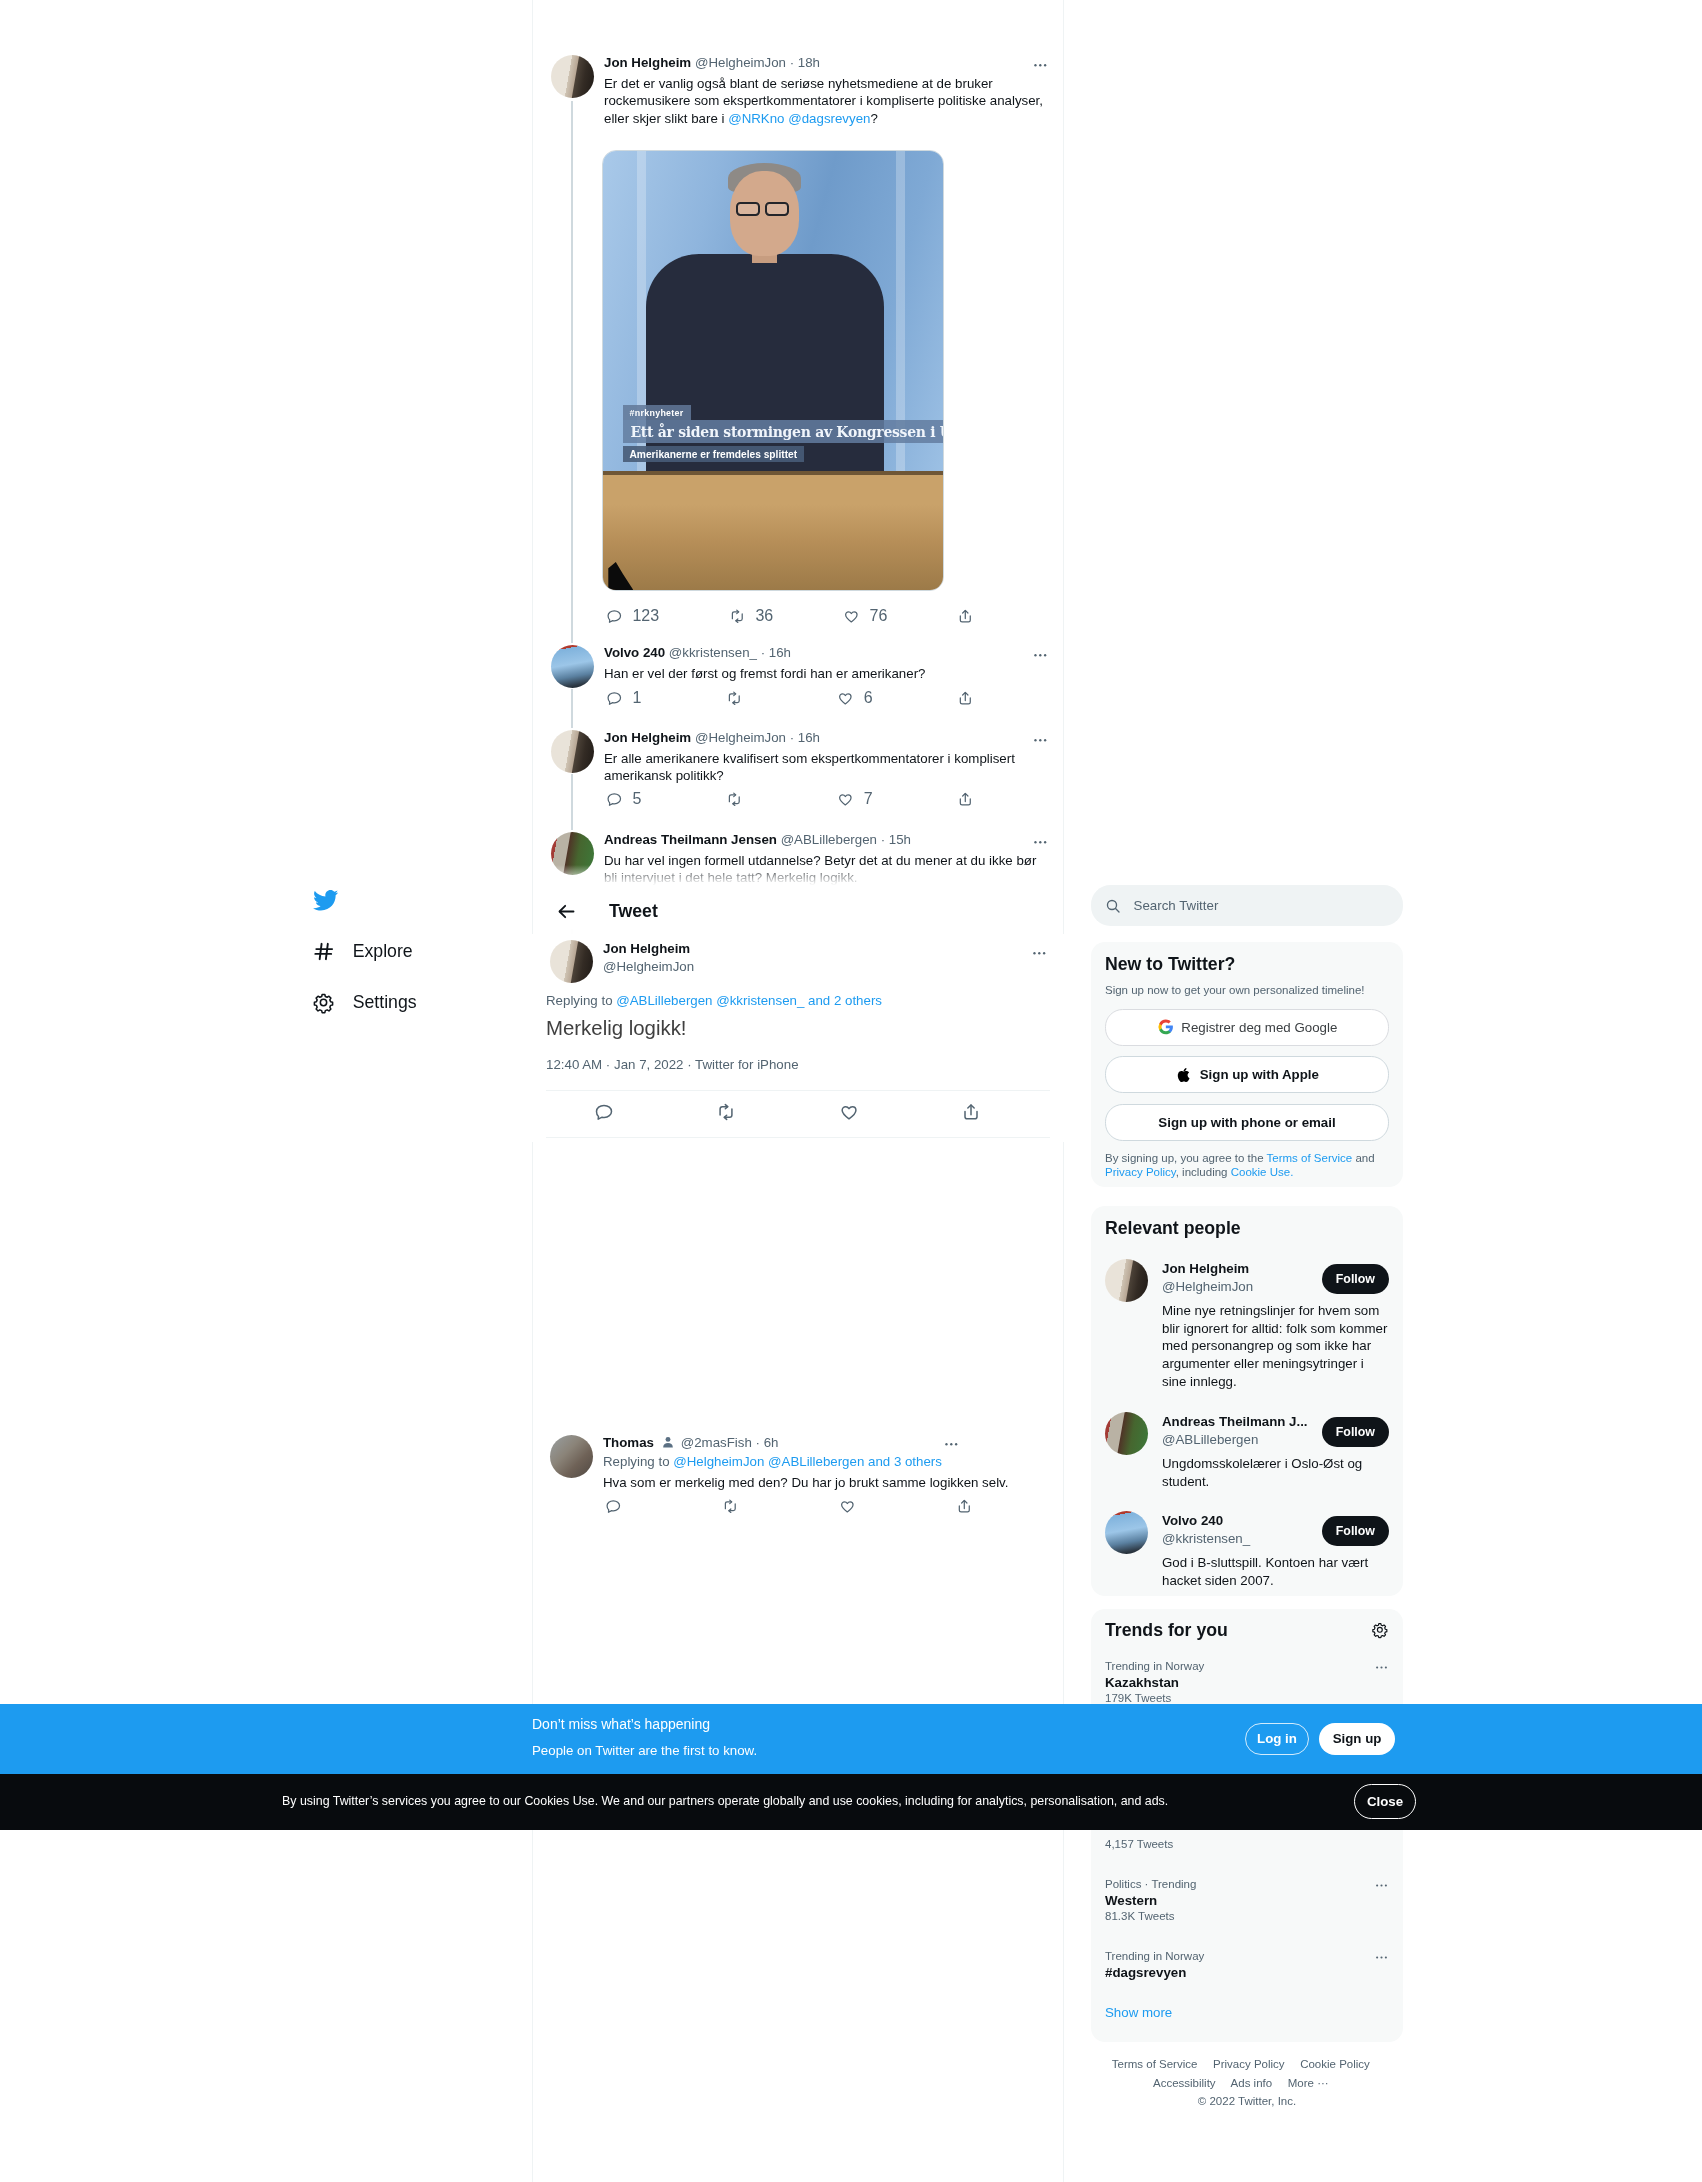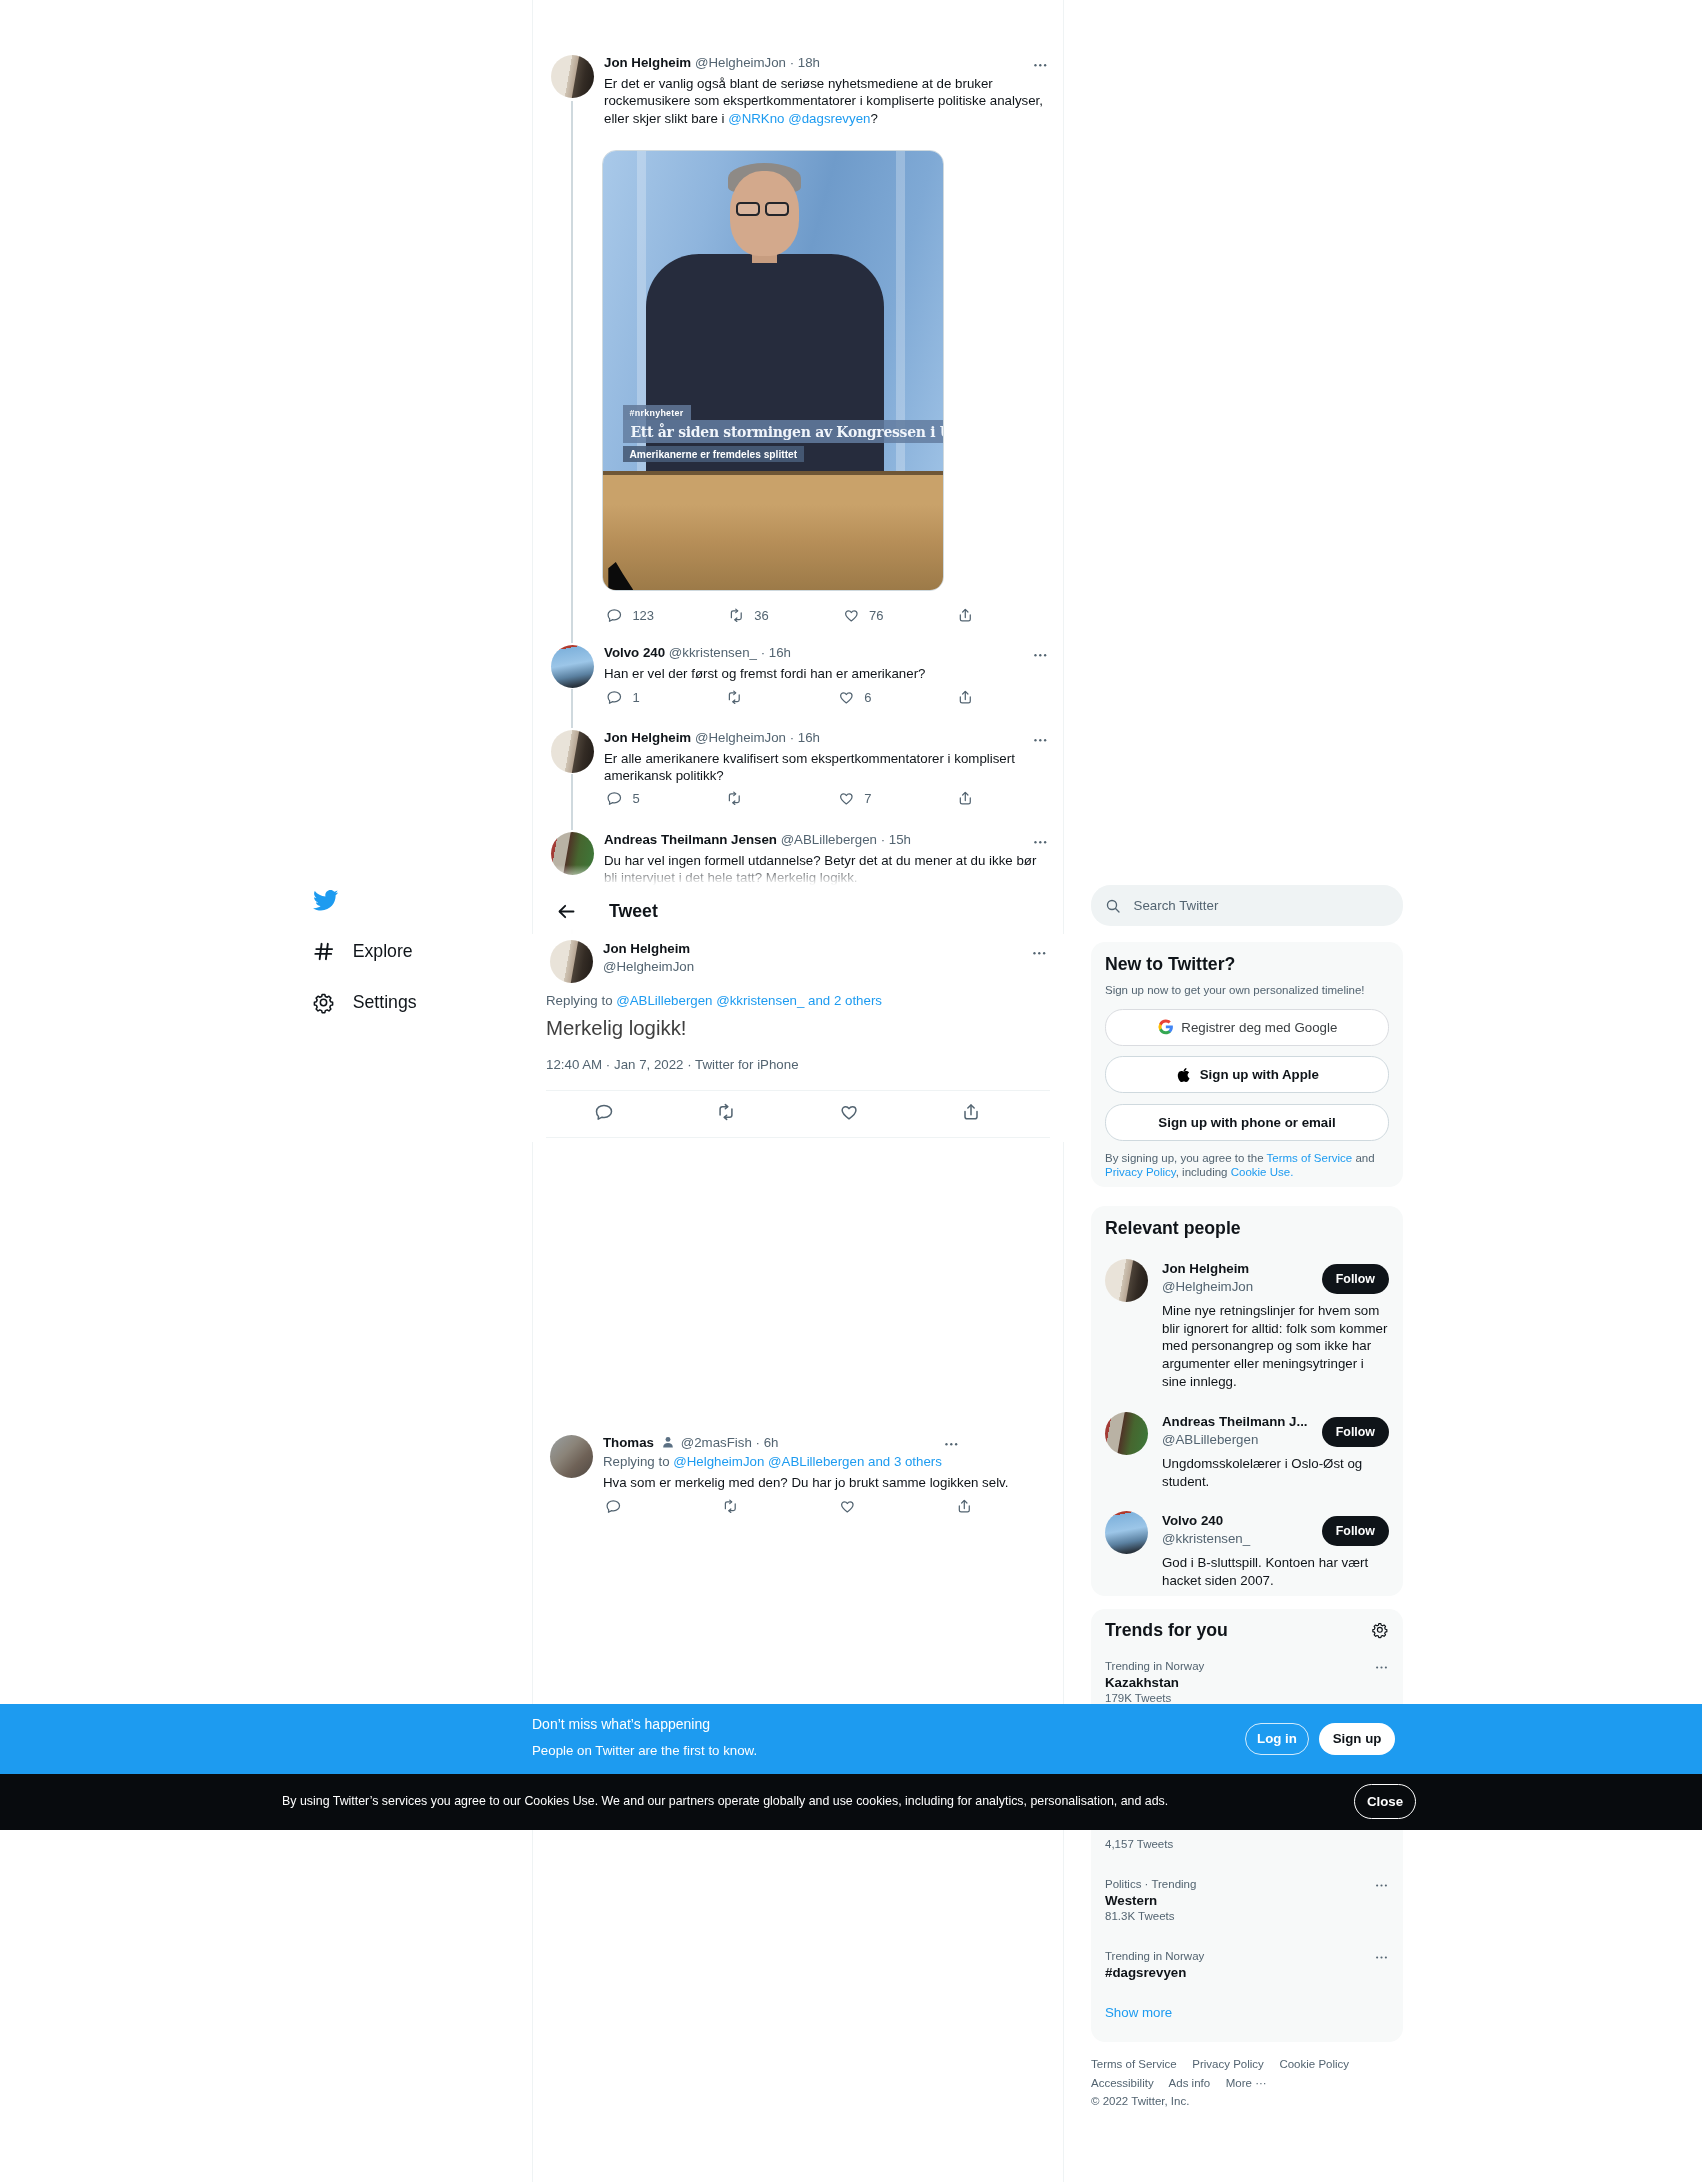--- a/index.html
+++ b/index.html
@@ -19,21 +19,21 @@
             border-left:0.9px solid #eff3f4;border-right:0.9px solid #eff3f4;box-sizing:border-box;background:#fff;}
   .thread-line{position:absolute;left:38px;width:1.8px;background:#cfd9de;}
   .tw{position:absolute;left:0;width:532px;}
   .av{position:absolute;width:43px;height:43px;border-radius:50%;overflow:hidden;cursor:pointer;}
   .hdr{position:absolute;left:71px;top:7px;font-size:13.3px;white-space:nowrap;}
   .hdr .nm{font-weight:700;color:#0f1419;}
   .hdr .hd{color:#536471;}
   .body15{position:absolute;left:71px;font-size:13.3px;line-height:17.7px;color:#0f1419;width:445px;}
   .dots{position:absolute;right:16px;top:8.9px;color:#536471;cursor:pointer;}
   .acts{position:absolute;left:73px;width:368px;display:flex;justify-content:space-between;align-items:center;color:#536471;}
-  .act{display:flex;align-items:center;gap:9.8px;font-size:13px;cursor:pointer;color:#536471;}
+  .act{display:flex;align-items:center;gap:9.8px;font-size:16px;cursor:pointer;color:#536471;}
   .act .ic{width:16.6px;height:16.6px;color:#536471;}
 
   
   .media{position:absolute;left:69px;top:102px;width:340px;height:439px;border-radius:14px;overflow:hidden;
          border:0.9px solid #cfd9de;cursor:pointer;}
   .studio{position:absolute;left:0;top:0;right:0;height:320px;
           background:linear-gradient(105deg,#a9c9e9 0%,#8fb5dd 28%,#6f9bca 55%,#7fa9d5 78%,#9cc0e4 100%);}
   .panel{position:absolute;top:0;bottom:0;width:8.9px;background:rgba(255,255,255,.25);}
   .head{position:absolute;left:127px;top:19.5px;width:69px;height:85px;background:#d3a98c;border-radius:46% 46% 42% 42%;}
   .hair{position:absolute;left:125px;top:12.4px;width:73px;height:30px;background:#8e8a86;border-radius:50% 50% 20% 20%;}
@@ -535,21 +535,21 @@
     <div class="trend" style="top:341px;">
       <div class="t-cat">Trending in Norway</div>
       <div class="t-name">#dagsrevyen</div>
       <svg class="ic t-dots" style="width:15px;height:15px;" viewBox="0 0 17 17" width="15" height="15">
           <use href="#i-dots"></use>
         </svg>
     </div>
     <div class="show-more" style="top:396px;">Show more</div>
   </div>
 
-  <div class="rail-footer" style="top:2055px;">
+  <div class="rail-footer" style="top:2055px;text-align:center;">
     <div>
       <span>Terms of Service</span>
       <span>Privacy Policy</span>
       <span>Cookie Policy</span>
     </div>
     <div>
       <span>Accessibility</span>
       <span>Ads info</span>
       <span>More ···</span>
     </div>

